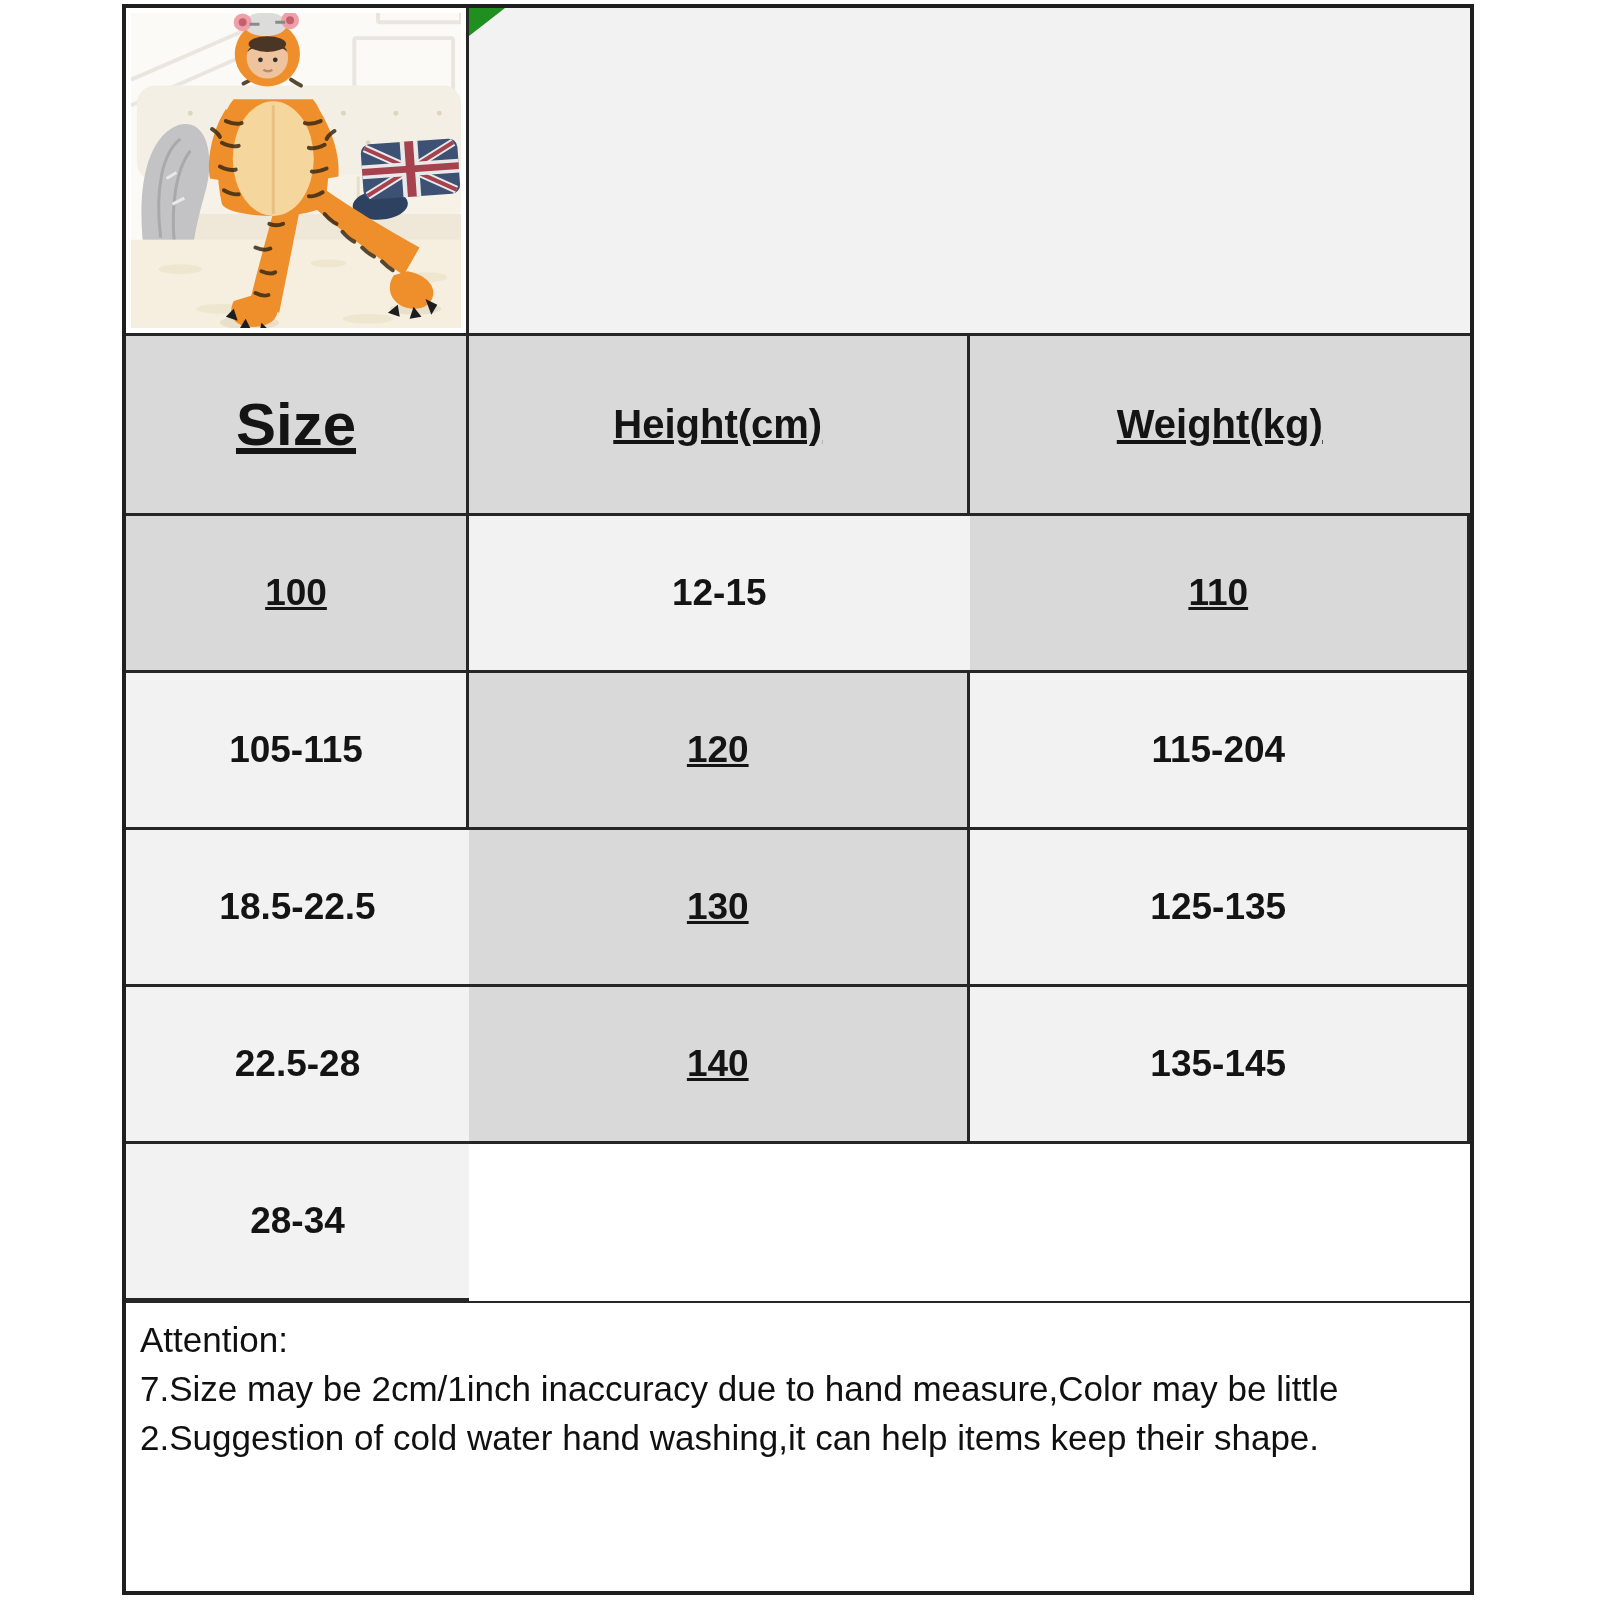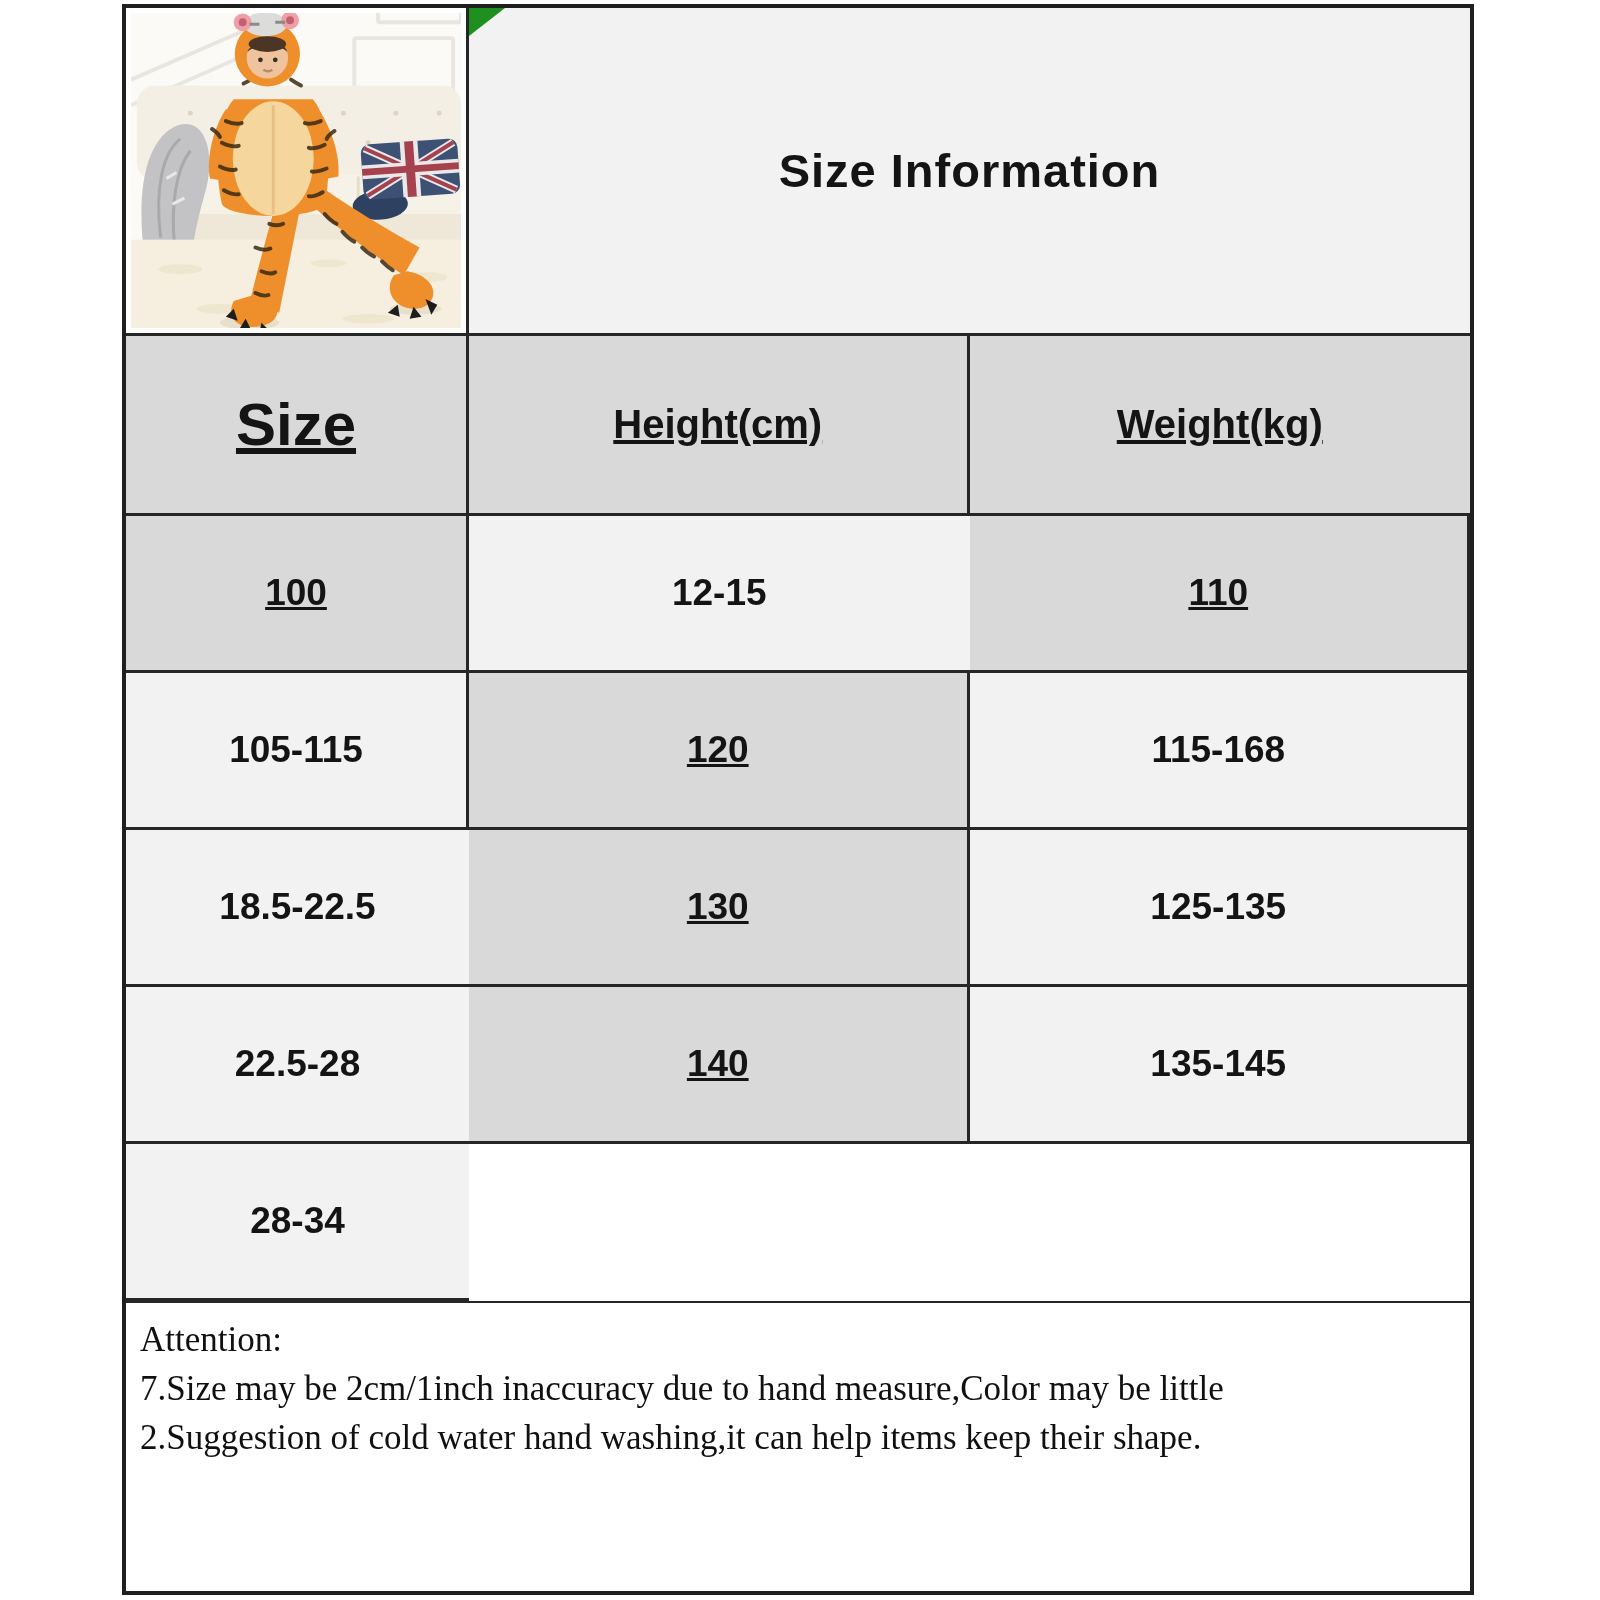--- a/index.html
+++ b/index.html
@@ -40,21 +40,21 @@
     clip-path: polygon(0 0, 100% 0, 0 100%);
   }
 
   .hdr-size   { font-size: 60px; font-weight: bold; }
   .hdr-col    { font-size: 40px; font-weight: bold; }
   .val        { font-size: 37px; font-weight: bold; }
 
   .attention {
     flex: 1; border-top: 2px solid #262626; background: #ffffff;
     padding: 12px 14px 0 14px;
-    font-size: 35px; line-height: 49px; color: #101010; font-family: Liberation Serif, serif;
+    font-size: 35px; line-height: 49px; color: #101010;
   }
   .attention .note-line { white-space: nowrap; }
 </style>
 </head>
 <body>
 
 <div class="sheet">
   <div class="panel">
 
     <div class="size-grid">
@@ -182,21 +182,20 @@
             <path d="M118 42 C120 30 156 28 158 42 C152 34 124 34 118 42 Z" fill="#4b3626"></path>
             <ellipse cx="138" cy="34" rx="19" ry="8" fill="#4b3626"></ellipse>
             <circle cx="131" cy="50" r="2.4" fill="#33302c"></circle>
             <circle cx="146" cy="50" r="2.4" fill="#33302c"></circle>
             <path d="M134 60 q5 3 9 0" stroke="#b98a6d" stroke-width="2.5" fill="none"></path>
           </g>
         </svg>
       </div>
       <div class="cell light last-col title-cell">
         <span class="corner-flag" style="background:#1f8f1f"></span>
-        <span class="title-text">Size Information</span>
       </div>
 
       <div class="cell gray">
         <span class="hdr-size">Size</span>
       </div>
       <div class="cell gray">
         <span class="hdr-col">Height(cm)</span>
       </div>
       <div class="cell gray last-col">
         <span class="hdr-col">Weight(kg)</span>
@@ -213,21 +212,21 @@
         <span class="val">110</span>
         </div>
       <div class="cell light">
         <span class="val">105-115</span>
         </div>
 
       <div class="cell gray">
         <span class="val">120</span>
         </div>
       <div class="cell light">
-        <span class="val">115-168</span>
+        <span class="val">115-204</span>
         </div>
       <div class="cell light last-col">
         <span class="val">18.5-22.5</span>
         </div>
 
       <div class="cell gray">
         <span class="val">130</span>
         </div>
       <div class="cell light">
         <span class="val">125-135</span>

